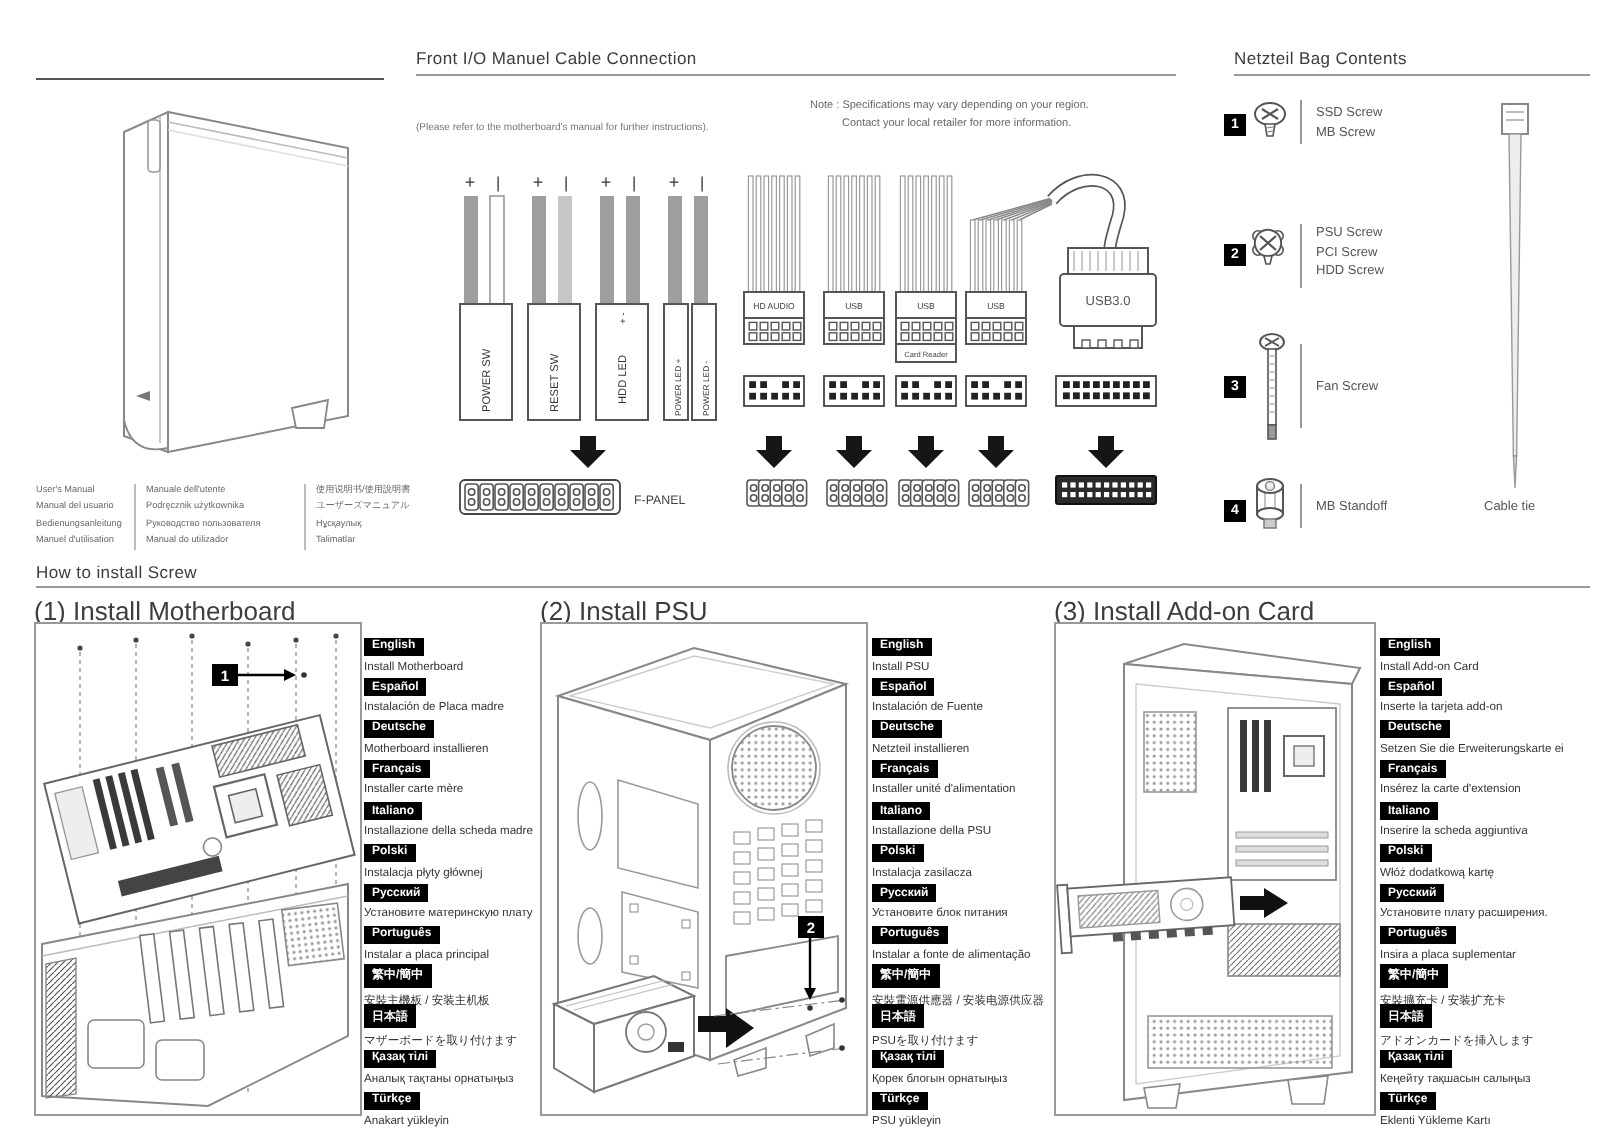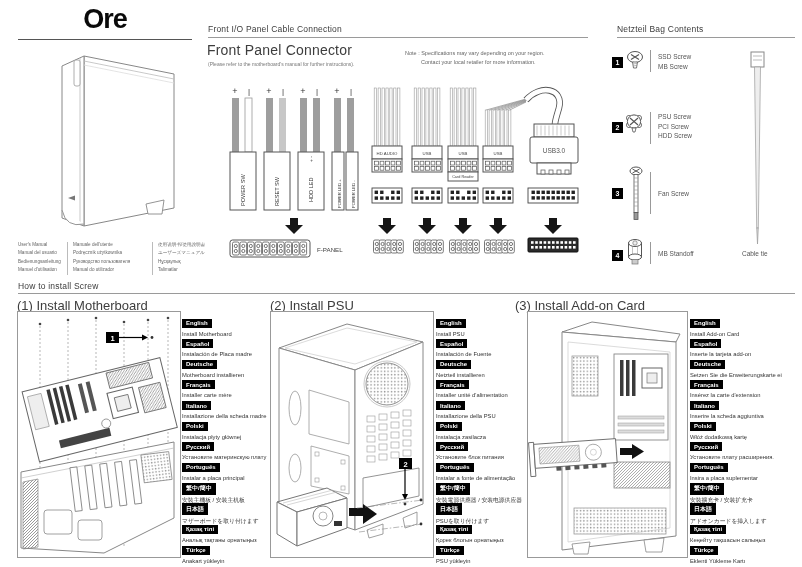--- a/index.html
+++ b/index.html
@@ -27,21 +27,20 @@
   .lang-badge{display:inline-block;background:#000;color:#fff;font-size:6px;font-weight:bold;
               padding:1.5px 4px;white-space:nowrap;}
   .lang-text{font-size:5.8px;color:#333;margin-top:1.5px;white-space:nowrap;}
   svg{display:block;}
 </style>
 </head>
 <body>
 
 <div class="page">
 
-  <div class="brand">Ore</div>
   <div class="brand-rule"></div>
 
   <svg class="abs" style="left:22px;top:42px" width="168" height="192" viewBox="0 0 168 192">
     <polygon points="62,14 152,32 152,166 62,184" fill="#fff" stroke="#888" stroke-width="1"></polygon>
     <polygon points="40,24 62,14 62,184 40,176" fill="#fff" stroke="#888" stroke-width="1"></polygon>
     <line x1="58" y1="16" x2="58" y2="182" stroke="#bbb" stroke-width="0.8"></line>
     <line x1="62" y1="19" x2="152" y2="37" stroke="#bbb" stroke-width="0.8"></line>
     <line x1="62" y1="23" x2="152" y2="41" stroke="#ddd" stroke-width="0.8"></line>
     <rect x="52" y="18" width="6" height="26" rx="2" fill="#fff" stroke="#999" stroke-width="0.8"></rect>
     <polygon points="124,162 142,158 140,172 126,172" fill="#fff" stroke="#888" stroke-width="0.9"></polygon>
@@ -63,23 +62,22 @@
       <div>Manual do utilizador</div>
     </div>
   <div class="vline" style="left:152px;top:242px;height:33px"></div>
   <div class="mcol" style="left:158px;width:44px">
       <div>使用说明书/使用說明書</div>
       <div>ユーザーズマニュアル</div>
       <div>Нұсқаулық</div>
       <div>Talimatlar</div>
     </div>
 
-  <div class="sec-title" style="left:208px;top:24px">Front I/O Panel Cable Connection</div>
+  <div class="sec-title" style="left:208px;top:24px">Front I/O Manuel Cable Connection</div>
   <div class="hair" style="left:208px;top:37px;width:380px"></div>
-  <div class="fp-title">Front Panel Connector</div>
   <div class="fp-sub">(Please refer to the motherboard's manual for further instructions).</div>
   <div class="note" style="left:405px;top:50px">Note :  Specifications may vary depending on your region.</div>
   <div class="note" style="left:421px;top:59px">Contact your local retailer for more information.</div>
 
   <svg class="abs" style="left:228px;top:84px" width="362" height="178" viewBox="0 0 362 178">
     <defs>
       <g id="pincell">
         <rect x="0" y="0" width="6.6" height="13" rx="1.5" fill="#fff" stroke="#555" stroke-width="0.8"></rect>
         <circle cx="3.3" cy="4" r="1.6" fill="none" stroke="#555" stroke-width="0.8"></circle>
         <circle cx="3.3" cy="9" r="1.6" fill="none" stroke="#555" stroke-width="0.8"></circle>
@@ -657,21 +655,21 @@
         <span class="lang-badge">Қазақ тілі</span>
         <div class="lang-text">Қорек блогын орнатыңыз</div>
       </div>
 
       <div class="lang">
         <span class="lang-badge">Türkçe</span>
         <div class="lang-text">PSU yükleyin</div>
       </div>
     </div>
 
-  <div class="panel-title" style="left:515px;top:298px">(3) Install Add-on Card</div>
+  <div class="panel-title" style="left:527px;top:298px">(3) Install Add-on Card</div>
   <div class="panel-box" style="left:527px;top:311px;width:159px;height:245px">
     <svg width="157" height="243" viewBox="0 0 157 243">
       <defs>
         <pattern id="dots3" width="3.4" height="3.4" patternUnits="userSpaceOnUse">
             <circle cx="1.5" cy="1.5" r="0.8" fill="#999"></circle>
           </pattern>
         <pattern id="st3" width="3" height="3" patternUnits="userSpaceOnUse">
             <path d="M0,3 L3,0" stroke="#777" stroke-width="0.6"></path>
           </pattern>
       </defs>

